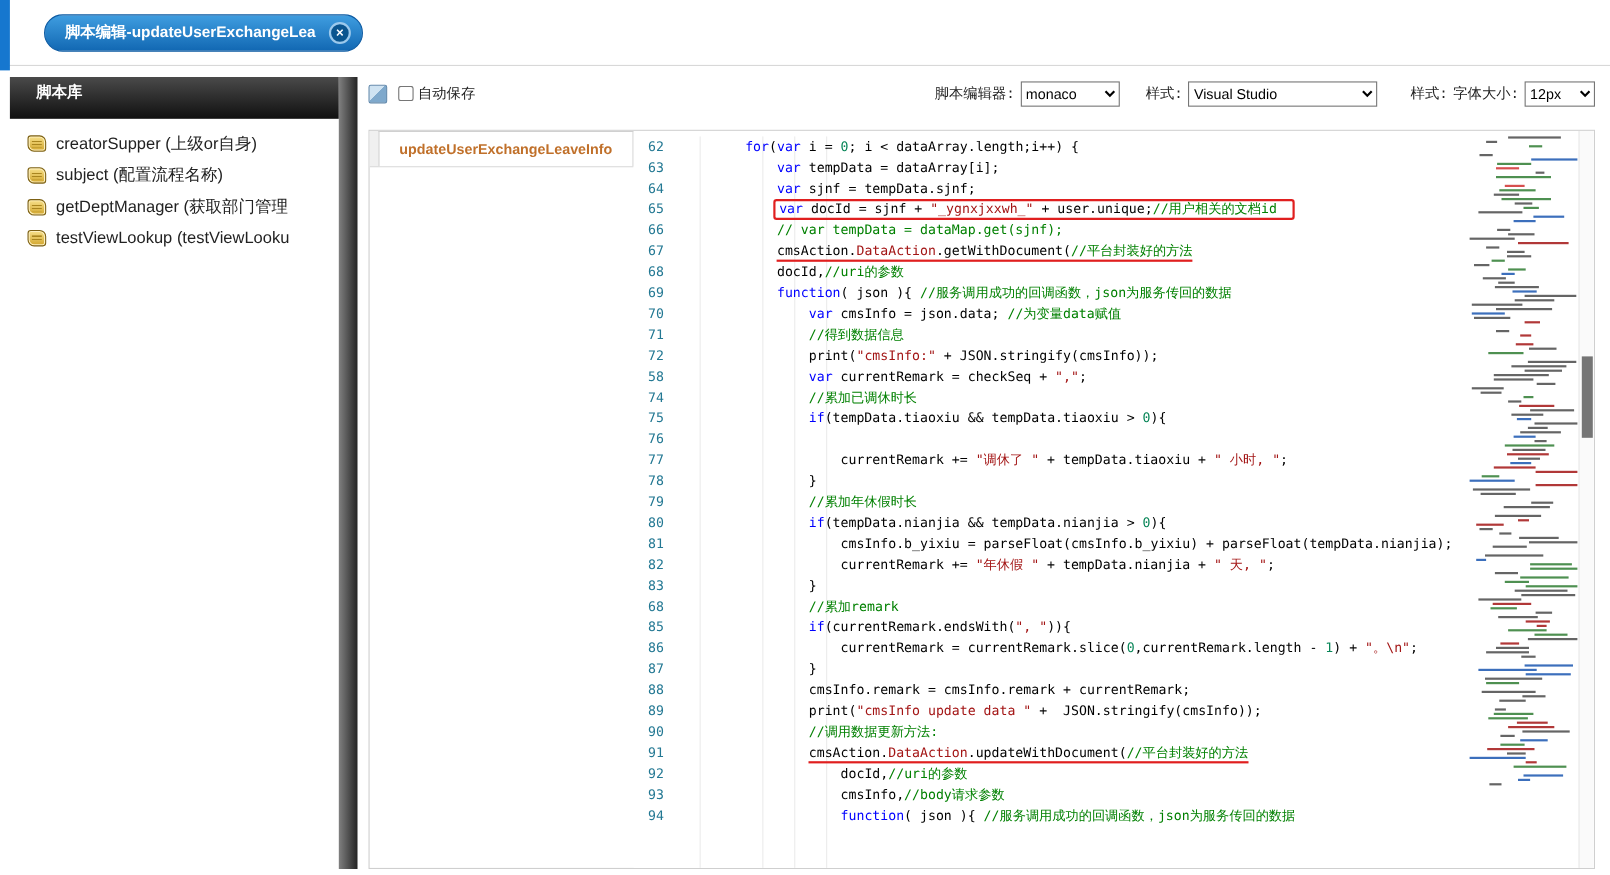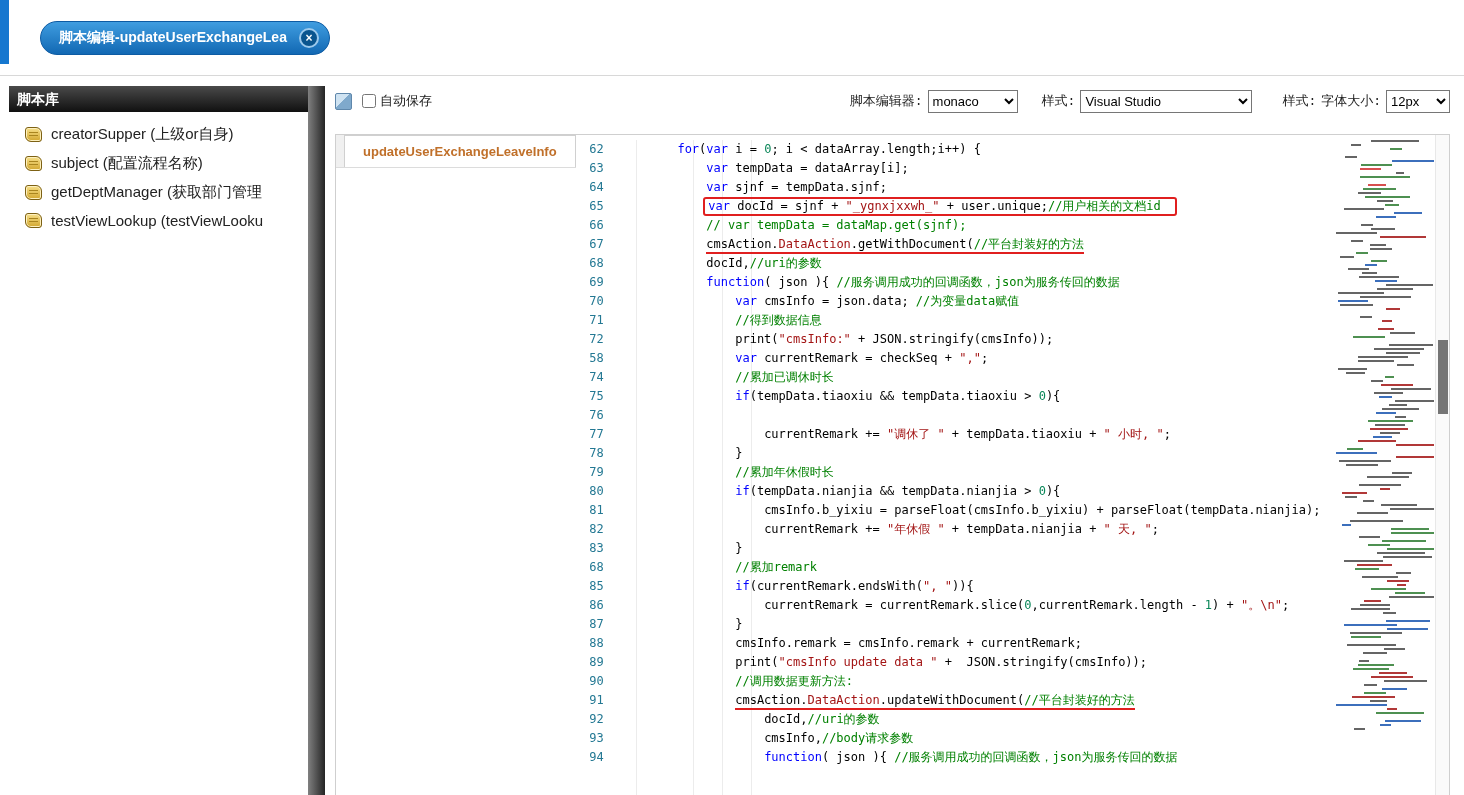--- a/index.html
+++ b/index.html
@@ -3,37 +3,37 @@
 <meta charset="utf-8">
 <style>
   * { box-sizing: border-box; }
   html, body { margin: 0; padding: 0; overflow: hidden; }
   body {
     width: 1464px; height: 795px; background: #fff;
     font-family: "Liberation Sans", sans-serif; position: relative;
   }
 
   
-  .topbar { height: 76px; position: relative; border-bottom: 1px solid #d8d8d8;
+  .topbar { height: 60px; position: relative; border-bottom: 1px solid #d8d8d8;
             display: flex; align-items: center; background: #fff; }
   .blue-strip { position: absolute; left: 0; top: 0; width: 9px; height: 64px; background: #1677cf; }
   .browser-tab { margin-left: 40px; height: 34px; display: inline-flex; align-items: center; gap: 12px;
                  padding: 0 10px 0 18px; border-radius: 17px;
                  background: linear-gradient(#3f9de0, #1268b3); border: 1px solid #0d5ba3;
                  color: #fff; font-weight: bold; font-size: 14px; }
   .close-badge { width: 20px; height: 20px; border-radius: 50%; background: #0a558f;
                  border: 2px solid #9cc9ec; color: #fff; font-size: 12px; line-height: 1;
                  display: flex; align-items: center; justify-content: center; font-weight: bold; }
 
   
   .content { display: flex; height: 730px; padding-left: 9px; padding-top: 10px; }
   .sidebar { width: 299px; display: flex; flex-direction: column; background: #fff; }
-  .sidebar-header { height: 26px; line-height: 26px; flex: none;
+  .sidebar-header { height: 38px; line-height: 26px; flex: none;
                     background: linear-gradient(#4a4a4a, #101010);
-                    color: #fff; font-size: 14px; font-weight: bold; padding-left: 8px; }
+                    color: #fff; font-size: 14px; font-weight: bold; padding-left: 24px; }
   #script-list { list-style: none; margin: 0; padding: 8px 0 0 0; }
   .script-item { display: flex; align-items: center; gap: 9px; padding: 5px 4px 5px 16px;
                  font-size: 15px; color: #222; white-space: nowrap; overflow: hidden; }
   .script-item.selected { background: #1d2936; color: #fff; }
   .scroll-icon { flex: none; width: 17px; height: 15px; border-radius: 3px 6px 3px 6px;
                  background: linear-gradient(180deg, #f7e08a, #d2a62e);
                  border: 1px solid #7d6114; box-shadow: inset 0 0 0 1px #fdf0bf; position: relative; }
   .scroll-icon::after { content: ""; position: absolute; left: 3px; right: 3px; top: 4px; height: 6px;
                  background: repeating-linear-gradient(#a9851f 0 1px, transparent 1px 3px); }
   .script-label { overflow: hidden; text-overflow: clip; }

